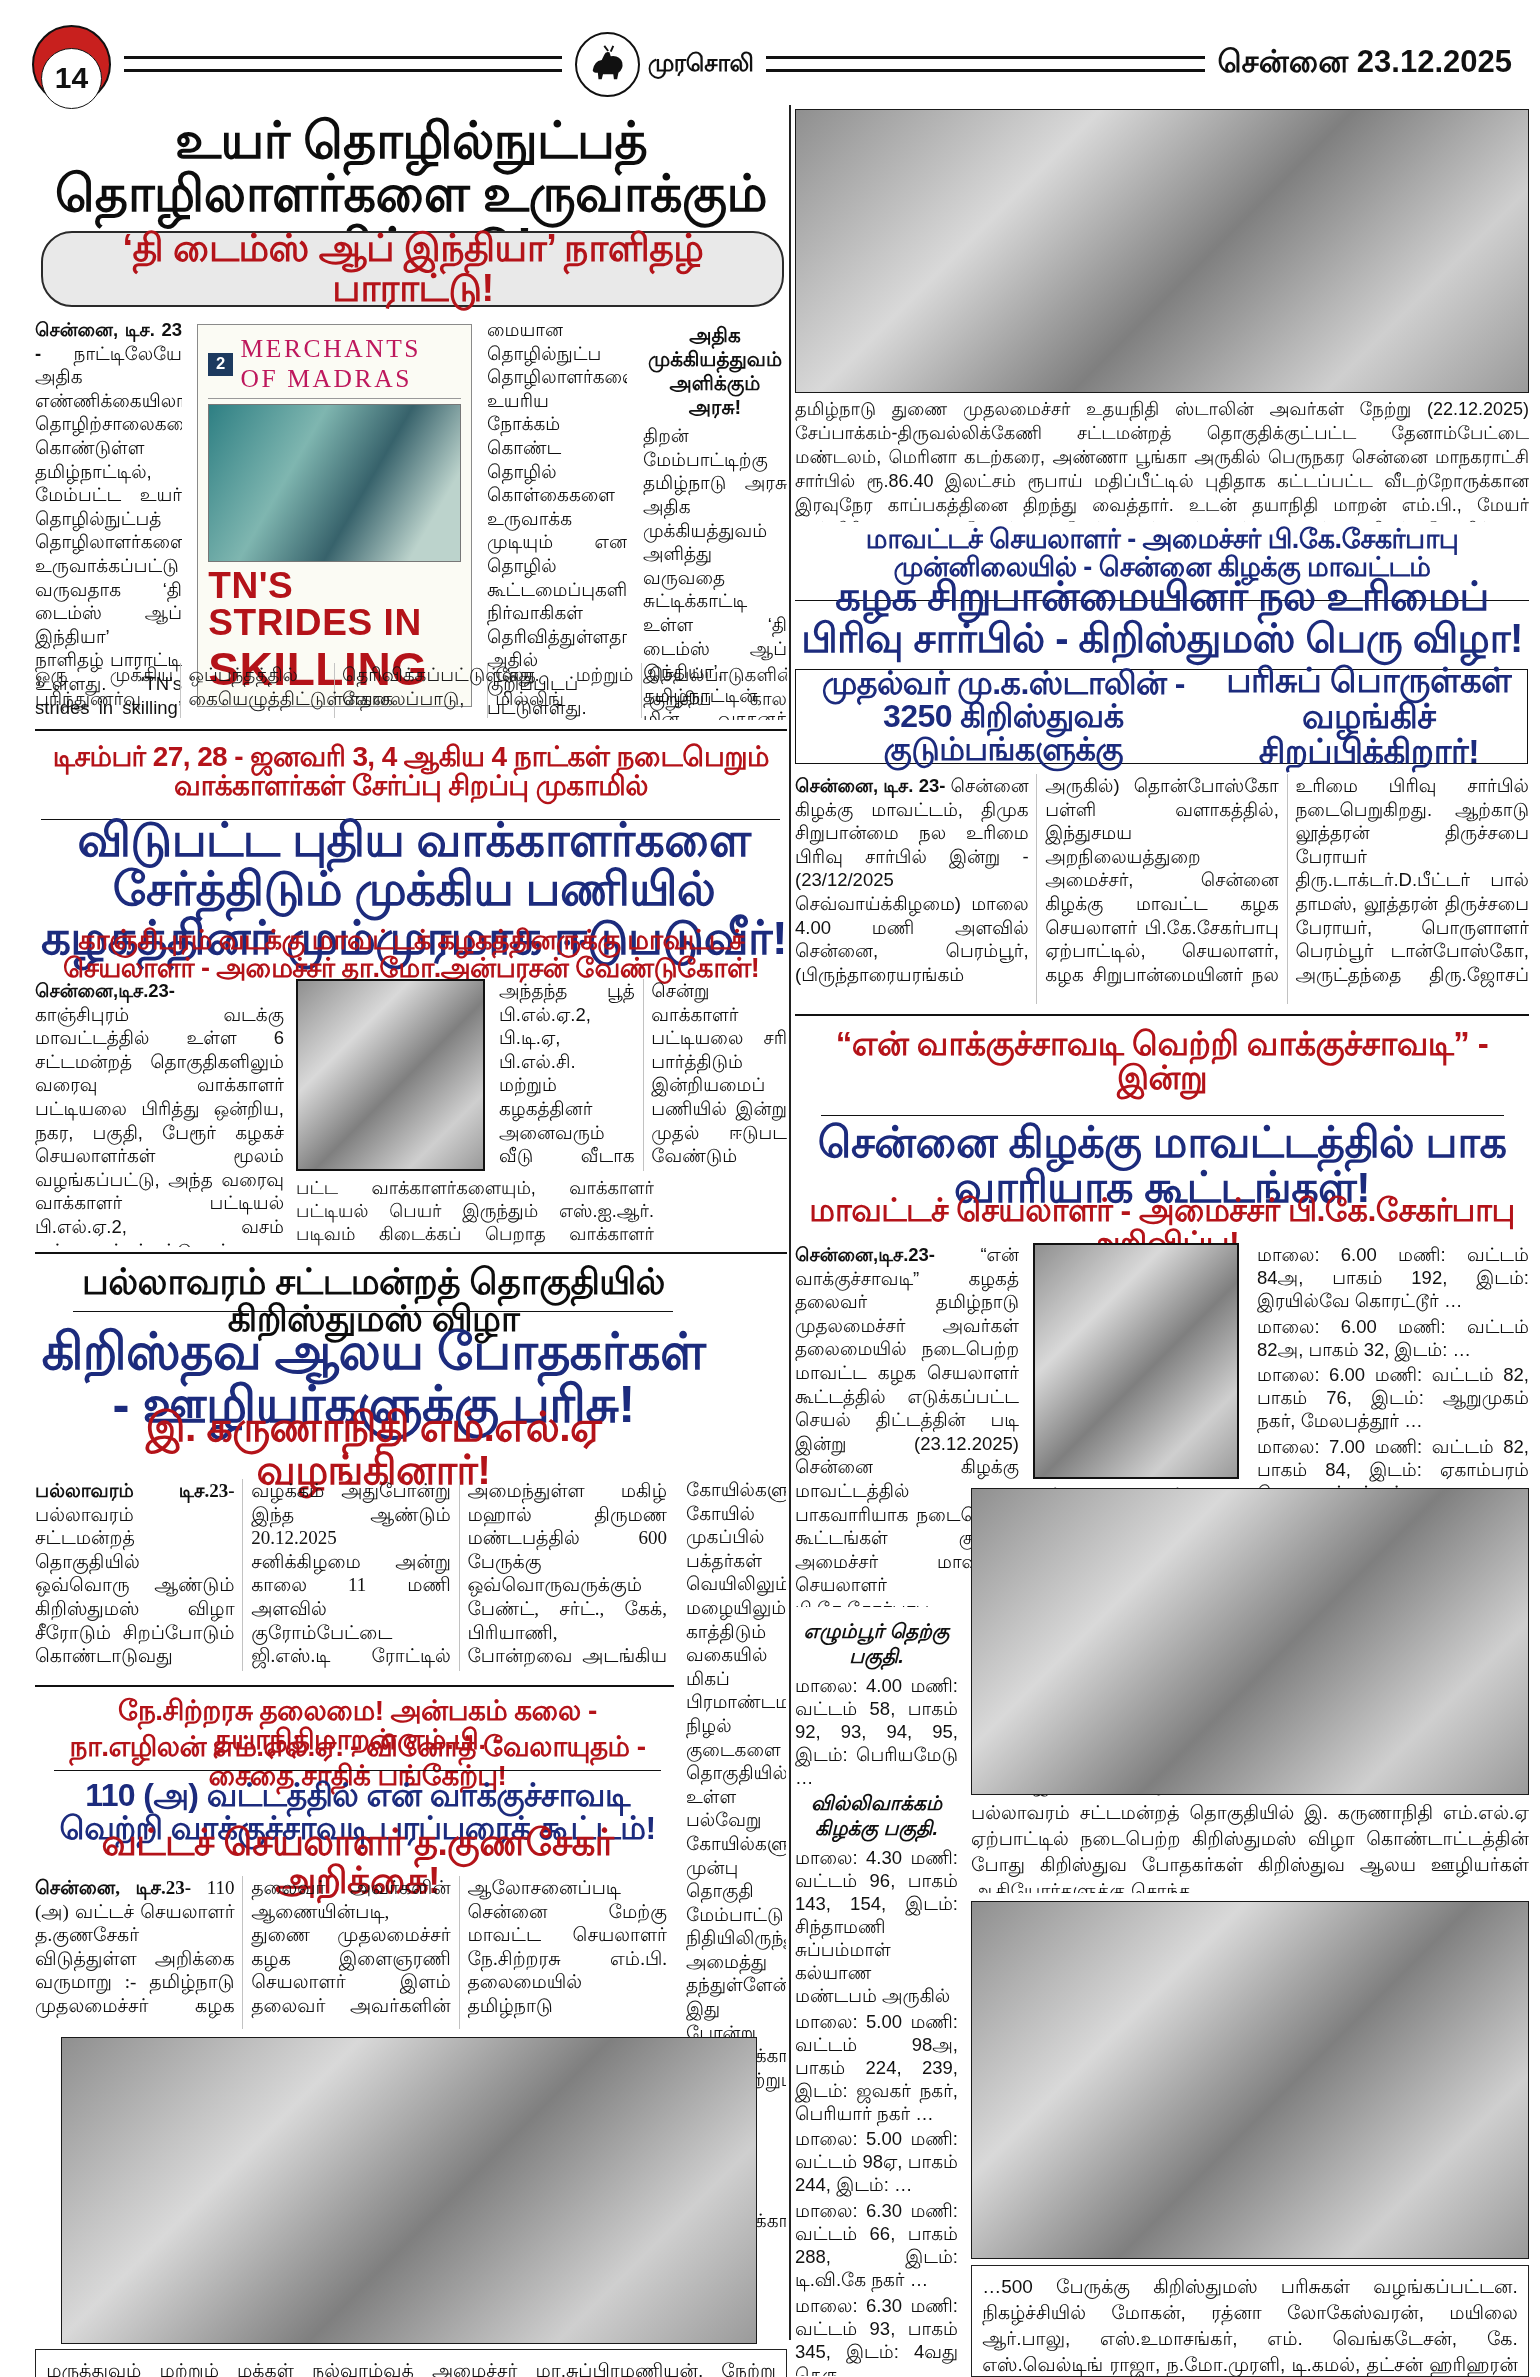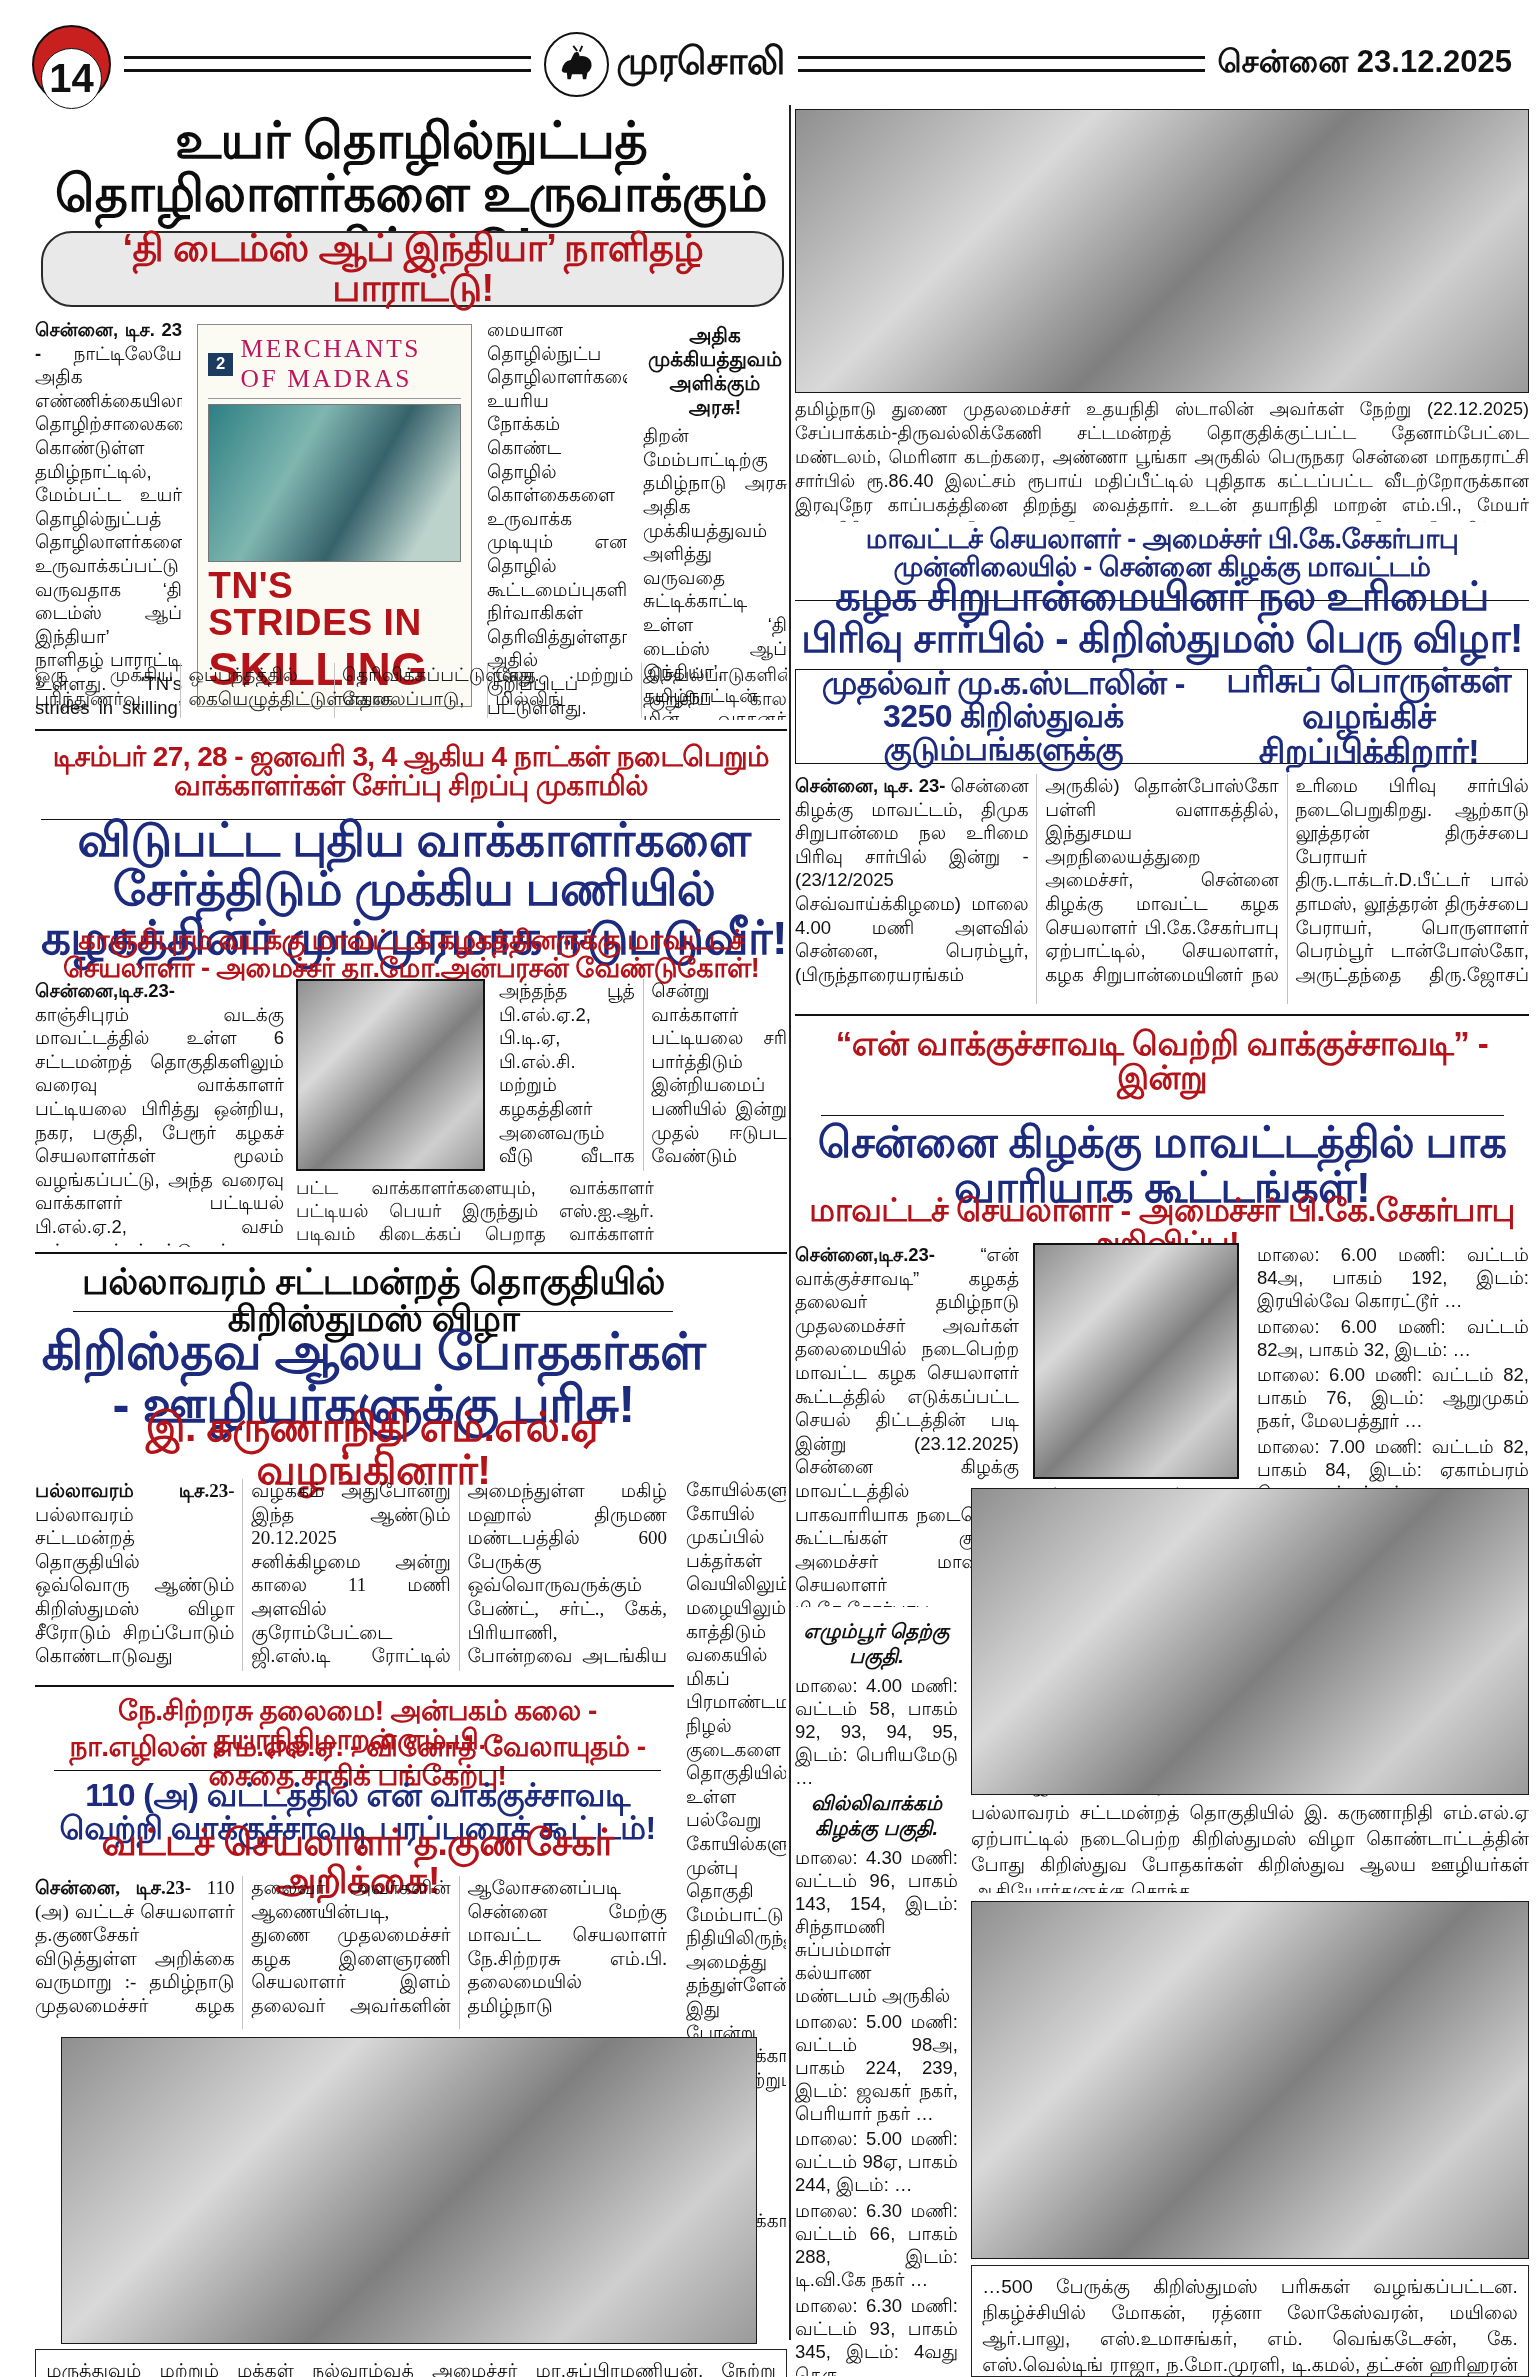--- a/index.html
+++ b/index.html
@@ -5,26 +5,26 @@
   html,body{margin:0;padding:0;background:#ffffff;color:#111;
     font-family:"Liberation Sans",sans-serif;}
   .page{position:relative;width:1541px;height:2377px;background:#fff;overflow:hidden;}
 
   
   .masthead{position:absolute;top:32px;left:32px;right:29px;height:64px;
     display:flex;align-items:center;gap:12.8px;}
   .pg-outer{width:75px;height:75px;border-radius:50%;background:#c8201e;
     display:flex;align-items:center;justify-content:center;border:2.6px solid #111;flex:0 0 auto;}
   .pg-inner{width:59px;height:59px;border-radius:50%;background:#fff;border:1.9px solid #111;
-    display:flex;align-items:center;justify-content:center;font-size:40px;font-weight:bold;margin-top:28px;}
+    display:flex;align-items:center;justify-content:center;font-size:30px;font-weight:bold;margin-top:28px;}
   .mh-rule{flex:1;height:10.2px;border-top:3.8px solid #111;border-bottom:3.8px solid #111;}
   .logo{display:flex;align-items:center;gap:7.7px;flex:0 0 auto;}
   .logo-circle{width:61px;height:61px;border-radius:50%;border:2.6px solid #111;
     display:flex;align-items:center;justify-content:center;background:#fff;}
-  .paper-name{font-size:38px;font-weight:bold;letter-spacing:-0.6px;}
+  .paper-name{font-size:24px;font-weight:bold;letter-spacing:-0.6px;}
   .edition{font-size:31px;font-weight:bold;flex:0 0 auto;}
 
   .half{position:absolute;top:96px;}
   .left-half{left:35px;width:752px;height:2282px;}
   .right-half{left:795px;width:734px;height:2282px;}
   .vdivider{position:absolute;top:105px;left:789px;width:1.9px;height:2235px;background:#222;}
   .abs{position:absolute;}
 
   .hl{font-weight:bold;text-align:center;line-height:1.04;letter-spacing:-0.6px;}
   .blue{color:#1c2b7d}.red{color:#b41319}.blk{color:#0d0d0d}

